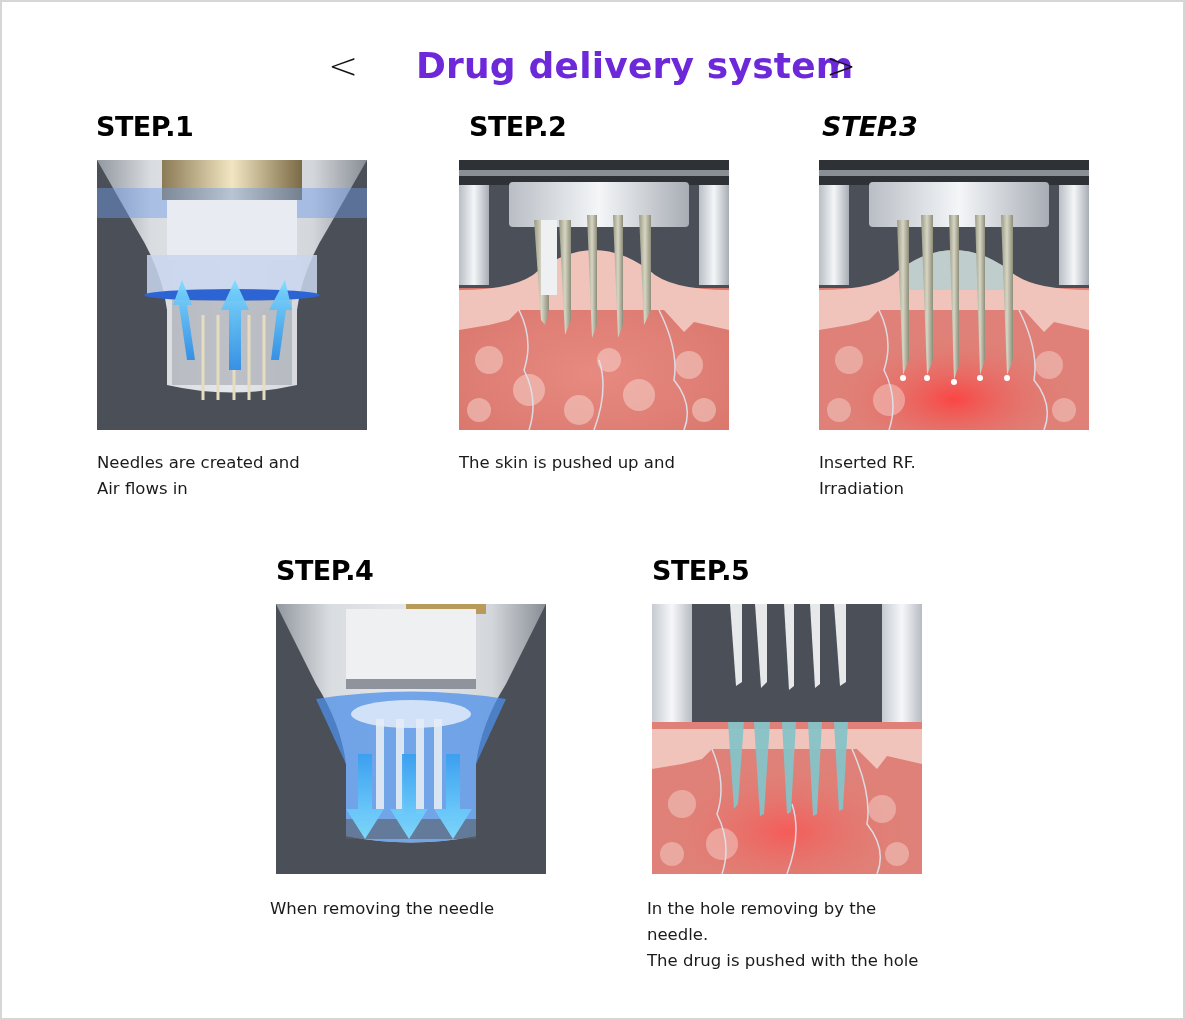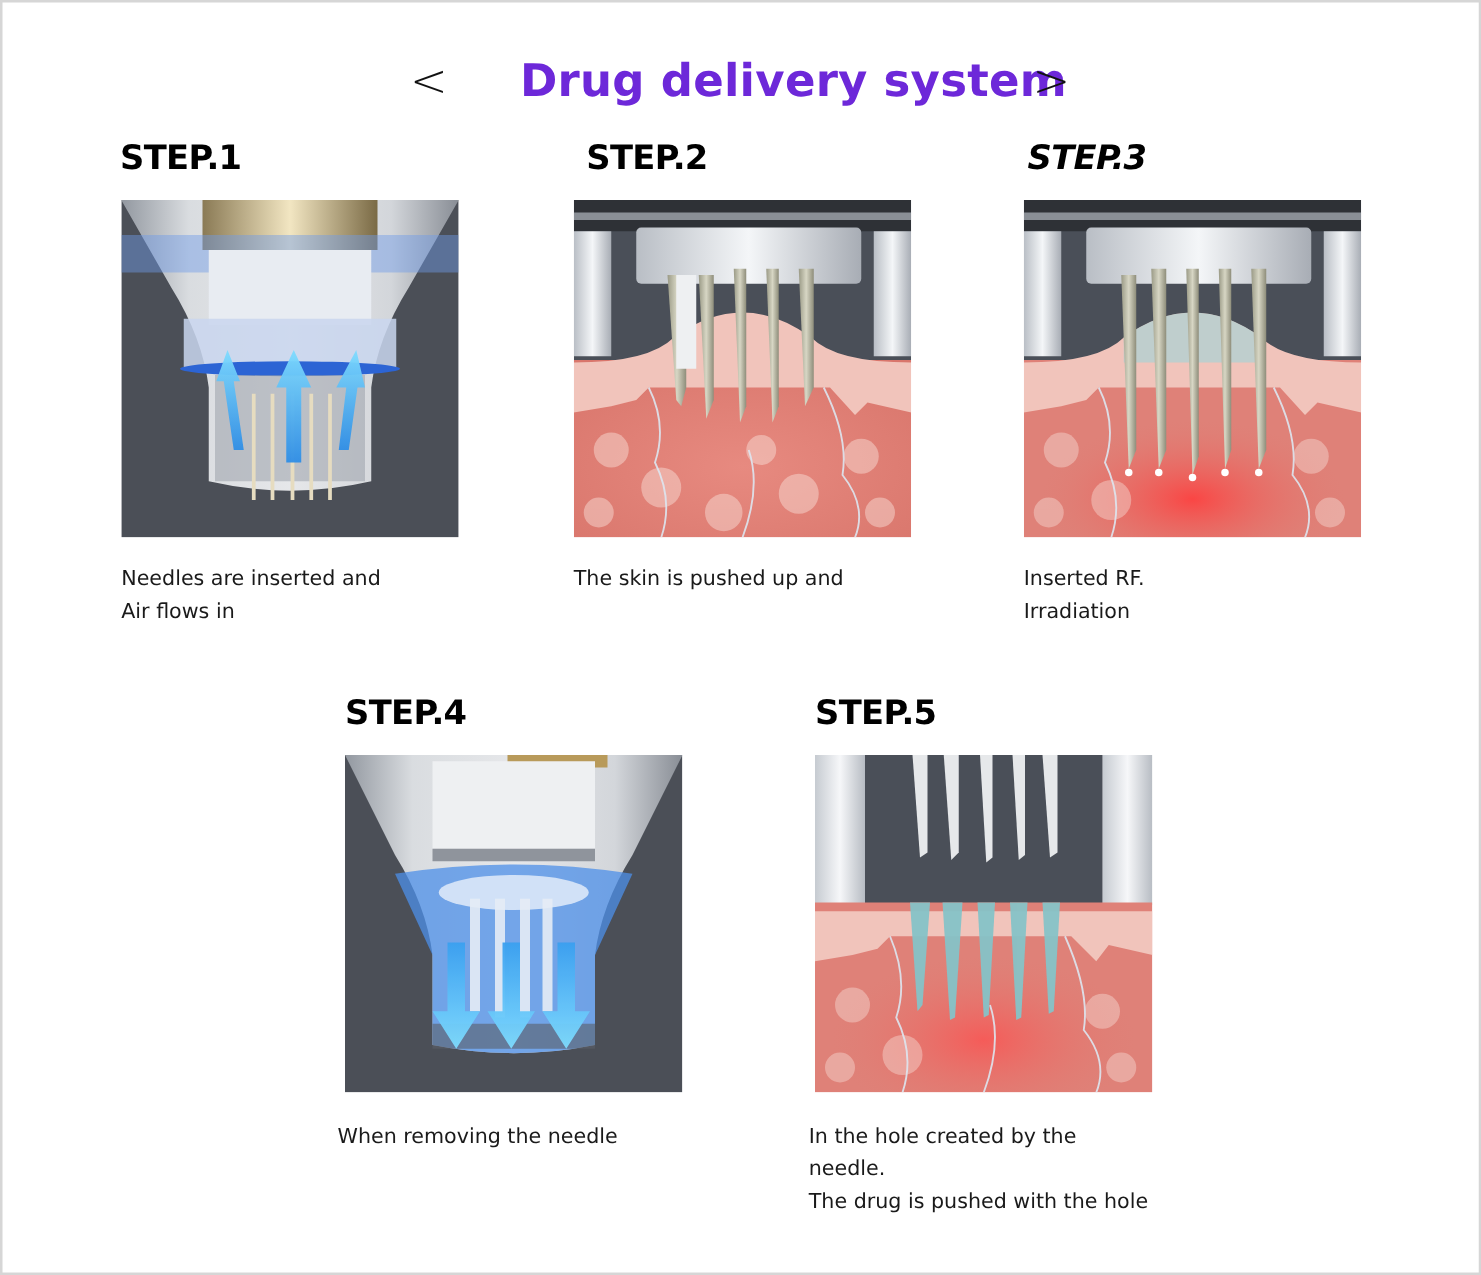--- a/index.html
+++ b/index.html
@@ -72,21 +72,21 @@
         <line x1="167" y1="155" x2="167" y2="240"></line>
       </g>
       <g fill="url(#g1arrow)" opacity="0.95">
         <path d="M85 120 L95 145 L90 145 L98 200 L90 200 L82 145 L76 145 Z"></path>
         <path d="M138 120 L152 150 L144 150 L144 210 L132 210 L132 150 L124 150 Z"></path>
         <path d="M188 120 L195 150 L189 150 L182 200 L174 200 L180 150 L172 150 Z"></path>
       </g>
     </svg>
   </div>
   <div class="caption" style="left:97px; top:450px;">
-    <span>Needles are inserted and</span>
+    <span>Needles are created and</span>
     <span>Air flows in</span>
   </div>
 </div>
 
 <div class="step">
   <div class="step-label" style="left:459px; top:109px;margin-left:10px;">STEP.2</div>
   <div class="step-img" style="left:459px; top:160px;">
     <svg viewBox="0 0 270 270">
       <defs>
         <linearGradient id="g2metal" x1="0" x2="1">
@@ -294,17 +294,17 @@
       <g fill="#86c3c8" opacity="0.95">
         <path d="M76 118 H92 L86 200 L82 205 Z"></path>
           <path d="M102 118 H118 L112 210 L108 212 Z"></path>
         <path d="M130 118 H144 L139 208 L135 210 Z"></path>
           <path d="M156 118 H170 L165 210 L161 212 Z"></path>
         <path d="M182 118 H196 L191 205 L187 207 Z"></path>
       </g>
     </svg>
   </div>
   <div class="caption" style="left:647px; top:896px;">
-    <span>In the hole created by the</span>
+    <span>In the hole removing by the</span>
     <span>needle.</span>
     <span>The drug is pushed with the hole</span>
   </div>
 </div>
 
 </body></html>

